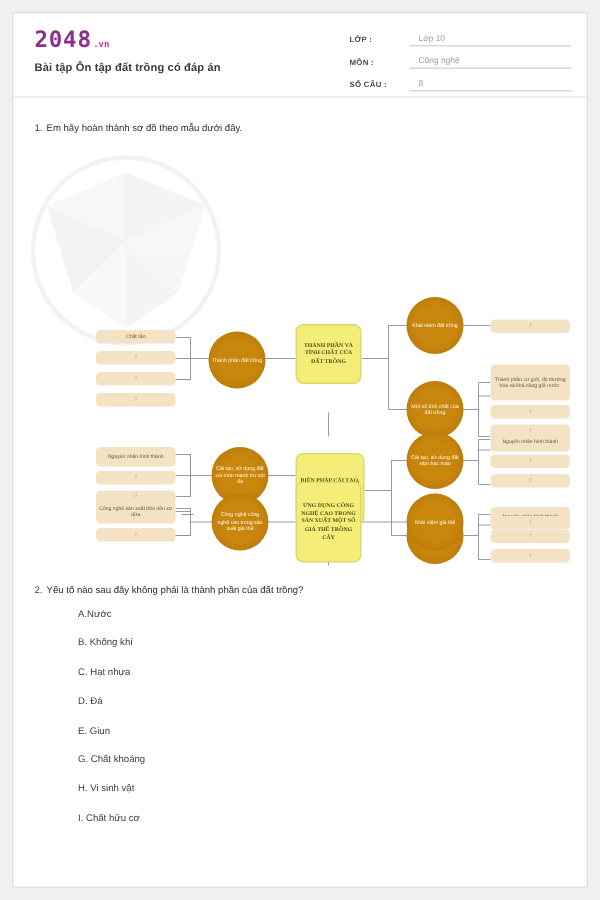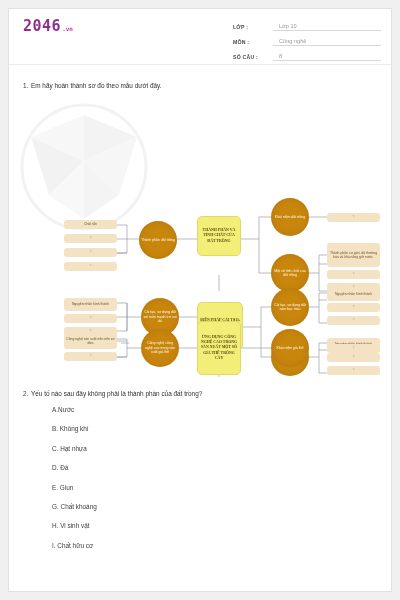--- a/index.html
+++ b/index.html
@@ -183,21 +183,22 @@
   }
   .tanbox.blank { color: #b59a6e; }
 </style>
 </head>
 <body>
 
 <div class="page">
 
   <div class="header">
     <div class="brand-block">
-      <div class="logo"><span>2046</span><span class="tld">.vn</span></div>
+      <div class="logo"><span>2048</span><span class="tld">.vn</span></div>
+      <div class="doc-title">Bài tập Ôn tập đất trồng có đáp án</div>
     </div>
 
     <div class="meta">
       <div class="meta-row">
         <div class="meta-label">LỚP :</div>
         <div class="meta-value">Lớp 10</div>
       </div>
       <div class="meta-row">
         <div class="meta-label">MÔN :</div>
         <div class="meta-value">Công nghệ</div>

